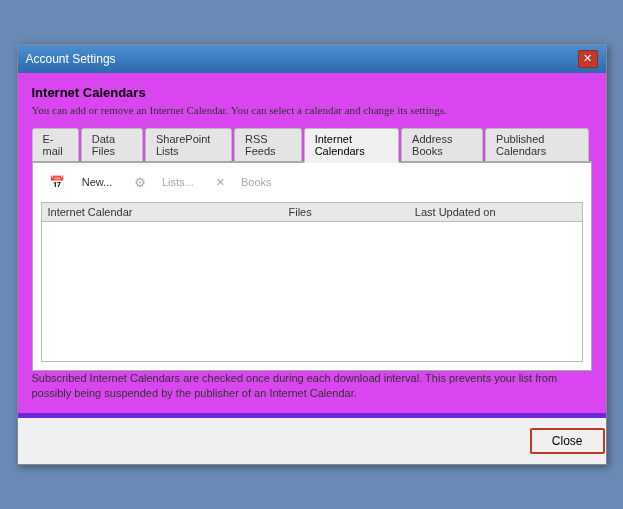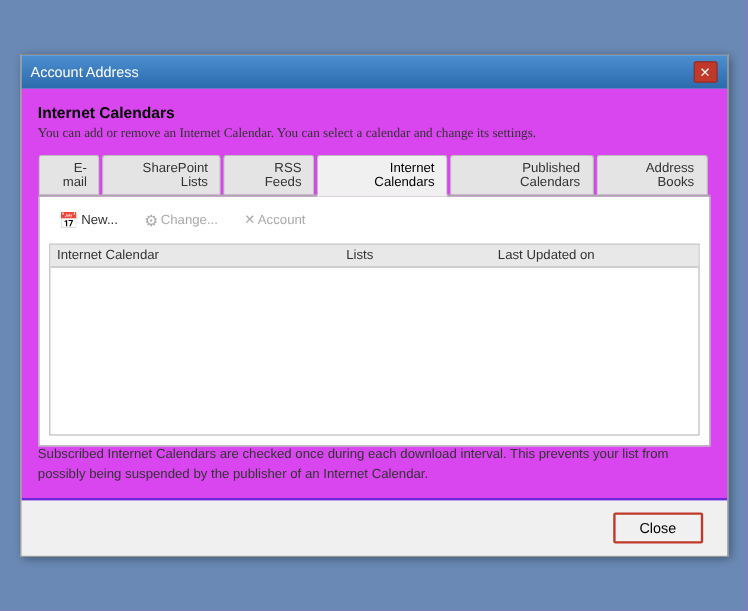--- a/index.html
+++ b/index.html
@@ -83,21 +83,20 @@
     .tab {
       padding: 4px 10px;
       border: 1px solid #bbb;
       border-bottom: none;
       background: #e4e4e4;
       cursor: pointer;
       font-size: 11px;
       margin-right: 2px;
       border-radius: 3px 3px 0 0;
       color: #333;
-      text-align: right;
     }
 
     .tab.active {
       background: #f0f0f0;
       border-bottom: 2px solid #f0f0f0;
       margin-bottom: -2px;
       z-index: 1;
       position: relative;
       font-weight: normal;
       color: #000;
@@ -113,21 +112,21 @@
     .toolbar {
       display: flex;
       align-items: center;
       gap: 4px;
       margin-bottom: 8px;
     }
 
     .toolbar-btn {
       display: flex;
       align-items: center;
-      gap: 2px;
+      gap: 16px;
       padding: 3px 8px;
       border: 1px solid transparent;
       background: transparent;
       cursor: pointer;
       font-size: 11px;
       color: #333;
       border-radius: 2px;
     }
 
     .toolbar-btn.disabled {
@@ -191,78 +190,79 @@
 
     .bottom-text {
       font-size: 11px;
       color: #333;
       line-height: 1.4;
     }
 
     .footer {
       display: flex;
       justify-content: flex-end;
-      padding: 10px 20px;
-      background: #f0f0f0;
-      border-top: 2px solid #6d28d9;
+      padding: 10px 1px;
+      background: #f0f0f0;
+      border-top: 5px solid #6d28d9;
     }
 
     .close-btn {
       padding: 4px 20px;
       background: #f0f0f0;
       border: 2px solid #c0392b;
       cursor: pointer;
       font-size: 12px;
       border-radius: 2px;
     }
   </style>
 </head>
 <body>
 
 <div class="window">
 
   <div class="title-bar">
-    <span class="title-bar-text">Account Address</span>
+    <span class="title-bar-text">Account Settings</span>
     <div class="title-bar-close">✕</div>
   </div>
 
   <div class="content">
     <div class="section-title">Internet Calendars</div>
     <div class="section-desc">You can add or remove an Internet Calendar. You can select a calendar and change its settings.</div>
 
     <div class="tabs">
       <div class="tab">E-mail</div>
+      <div class="tab">Data Files</div>
       <div class="tab">SharePoint Lists</div>
       <div class="tab">RSS Feeds</div>
       <div class="tab active">Internet Calendars</div>
+      <div class="tab">Address Books</div>
       <div class="tab">Published Calendars</div>
-      <div class="tab">Address Books</div>
     </div>
 
     <div class="tab-panel">
 
       <div class="toolbar">
         <button class="toolbar-btn">
           <span class="icon-new"></span>
           <span>New...</span>
         </button>
         <button class="toolbar-btn disabled">
           <span class="icon-change"></span>
-          <span>Change...</span>
+          <span>Lists...</span>
         </button>
         <button class="toolbar-btn disabled">
           <span class="icon-remove"></span>
-          <span>Account</span>
+          <span>Books</span>
         </button>
       </div>
 
       <div class="list-container">
         <div class="list-header">
           <div class="list-header-col">Internet Calendar</div>
-          <div class="list-header-col">Lists</div>
+          <div class="list-header-col">Files</div>
           <div class="list-header-col">Last Updated on</div>
         </div>
         <div class="list-body"></div>
       </div>
     </div>
 
     <div class="bottom-text">Subscribed Internet Calendars are checked once during each download interval. This prevents your list from possibly being suspended by the publisher of an Internet Calendar.</div>
   </div>
 
   <div class="footer">

